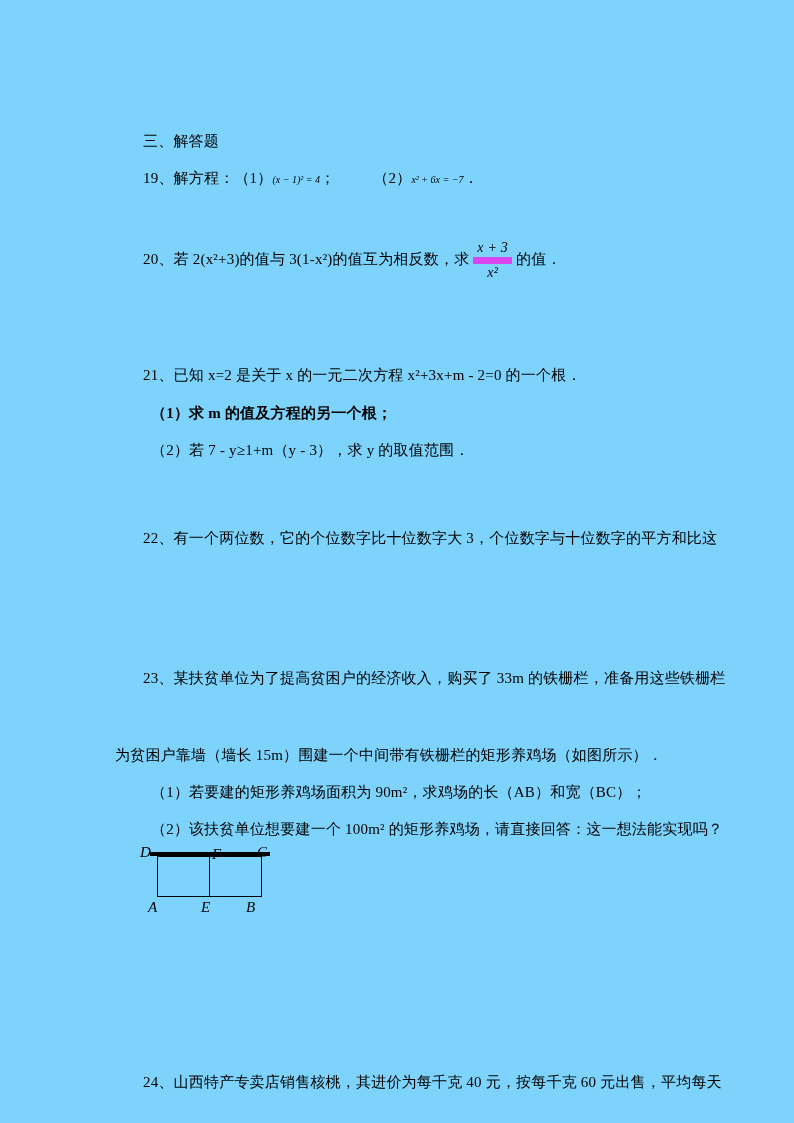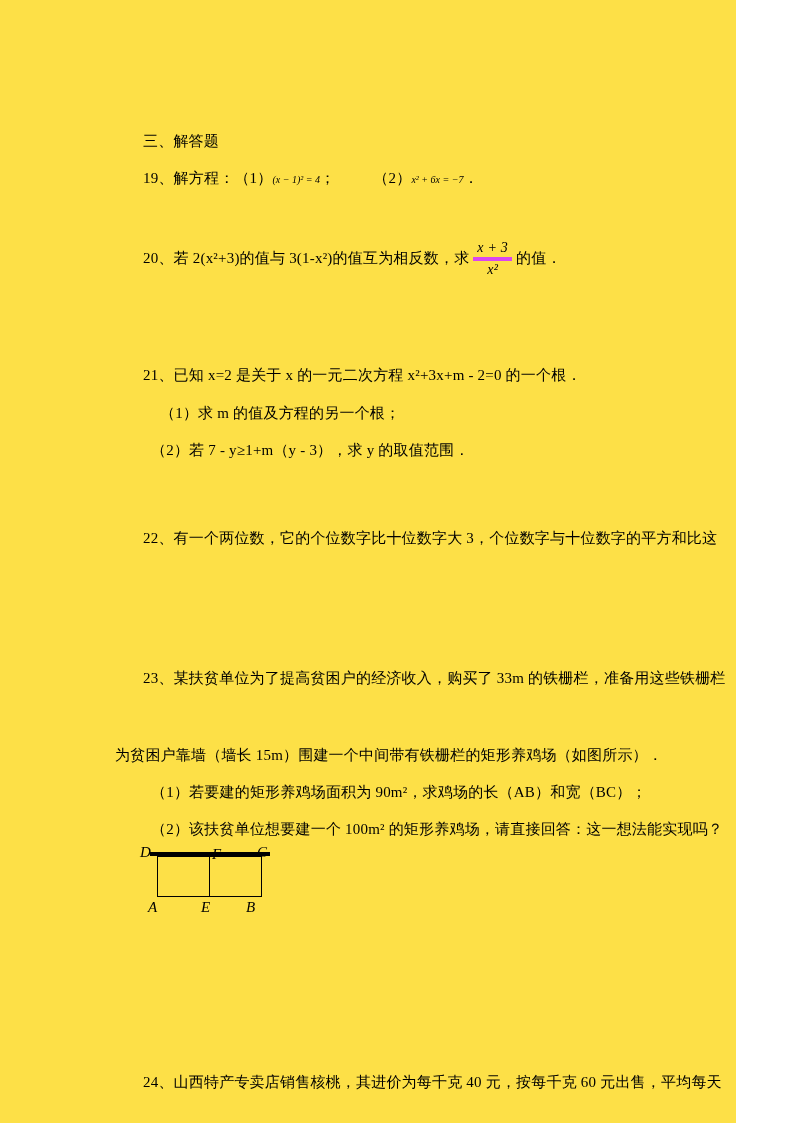--- a/index.html
+++ b/index.html
@@ -1,19 +1,19 @@
 <!DOCTYPE html>
 <html><head>
 <meta charset="utf-8">
 <style>
   html,body{margin:0;padding:0;background:#ffffff;}
   .page{
     position:relative;
-    width:736px;height:1123px;
-    background:#fde047;
+    width:794px;height:1123px;
+    background:#7dd3fc;
     color:#000;
     font-family:"Liberation Serif", serif;
     overflow:hidden;
   }
   .line{
     position:absolute;
     font-size:15px;
     line-height:22px;
     white-space:nowrap;
     letter-spacing:0.2px;
@@ -28,21 +28,21 @@
   .frac{
     display:inline-block;
     vertical-align:middle;
     text-align:center;
     font-family:"Liberation Serif", serif;
     font-style:italic;
     font-size:14px;
     line-height:1.15;
     margin:0 4px;
   }
-  .frac-num{display:block;border-bottom:4px solid #d946ef;padding:0 4px 1px;}
+  .frac-num{display:block;border-bottom:7px solid #d946ef;padding:0 4px 1px;}
   .frac-den{display:block;padding-top:1px;}
   .figure{position:absolute;left:138px;top:843px;width:150px;height:72px;}
   .wall{position:absolute;left:12px;top:9px;width:120px;height:4px;background:#000;}
   .rect{position:absolute;left:19px;top:13px;width:105px;height:41px;border:1px solid #000;box-sizing:border-box;background:#fff0;}
   .divider{position:absolute;left:71px;top:13px;width:1px;height:41px;background:#000;}
   .fig-label{
     position:absolute;
     font-family:"Liberation Serif", serif;
     font-style:italic;
     font-size:15px;
@@ -58,21 +58,21 @@
 
   <div class="line" style="left:143px;top:167px;">
     <span>19、解方程：（1）</span><span class="math">(x − 1)² = 4</span><span>；</span><span class="part2">（2）</span><span class="math">x² + 6x = −7</span><span>．</span>
   </div>
 
   <div class="line" style="left:143px;top:240px;">
     <span>20、若 2(x²+3)的值与 3(1-x²)的值互为相反数，求</span><span class="frac"><span class="frac-num">x + 3</span><span class="frac-den">x²</span></span><span>的值．</span>
   </div>
 
   <div class="line" style="left:143px;top:364px;">21、已知 x=2 是关于 x 的一元二次方程 x²+3x+m - 2=0 的一个根．</div>
-  <div class="line" style="left:160px;top:402px;">（1）求 m 的值及方程的另一个根；</div>
+  <div class="line" style="left:151px;top:402px;font-weight:bold;">（1）求 m 的值及方程的另一个根；</div>
   <div class="line" style="left:151px;top:439px;">（2）若 7 - y≥1+m（y - 3），求 y 的取值范围．</div>
 
   <div class="line" style="left:143px;top:527px;">22、有一个两位数，它的个位数字比十位数字大 3，个位数字与十位数字的平方和比这</div>
 
   <div class="line" style="left:143px;top:667px;">23、某扶贫单位为了提高贫困户的经济收入，购买了 33m 的铁栅栏，准备用这些铁栅栏</div>
   <div class="line" style="left:115px;top:744px;">为贫困户靠墙（墙长 15m）围建一个中间带有铁栅栏的矩形养鸡场（如图所示）．</div>
   <div class="line" style="left:151px;top:781px;">（1）若要建的矩形养鸡场面积为 90m²，求鸡场的长（AB）和宽（BC）；</div>
   <div class="line" style="left:151px;top:818px;">（2）该扶贫单位想要建一个 100m² 的矩形养鸡场，请直接回答：这一想法能实现吗？</div>
 
   <div class="figure">

